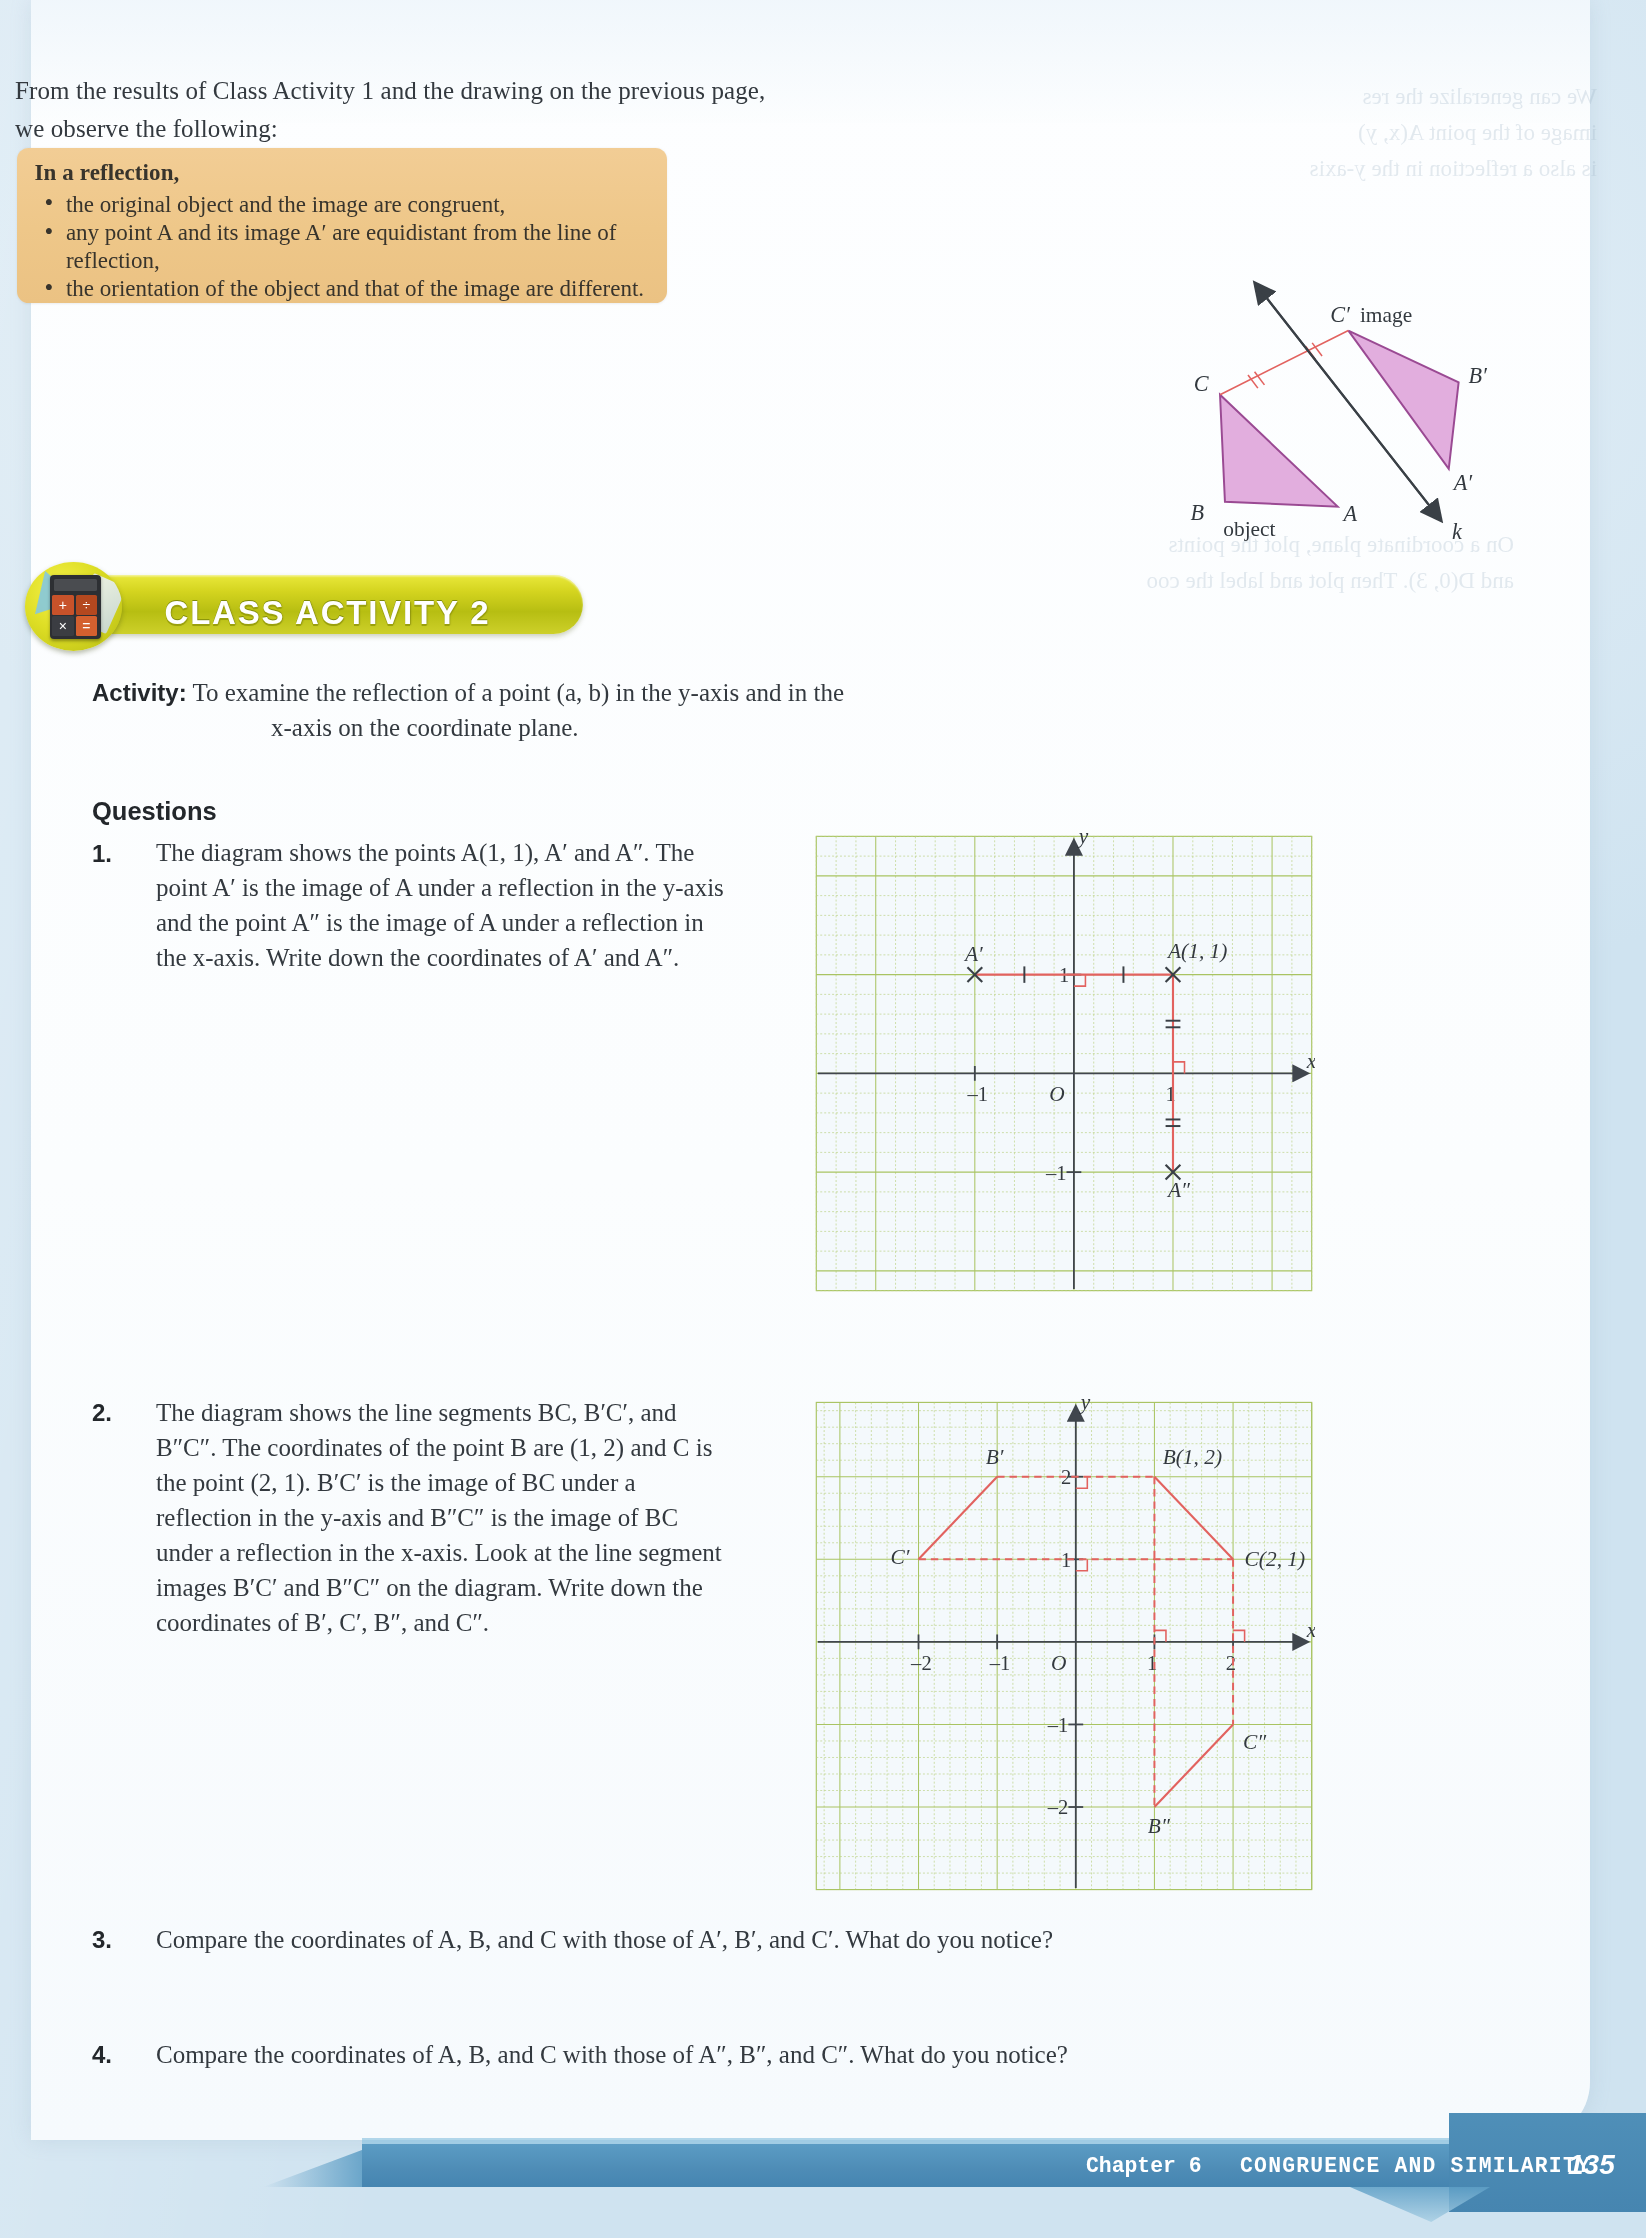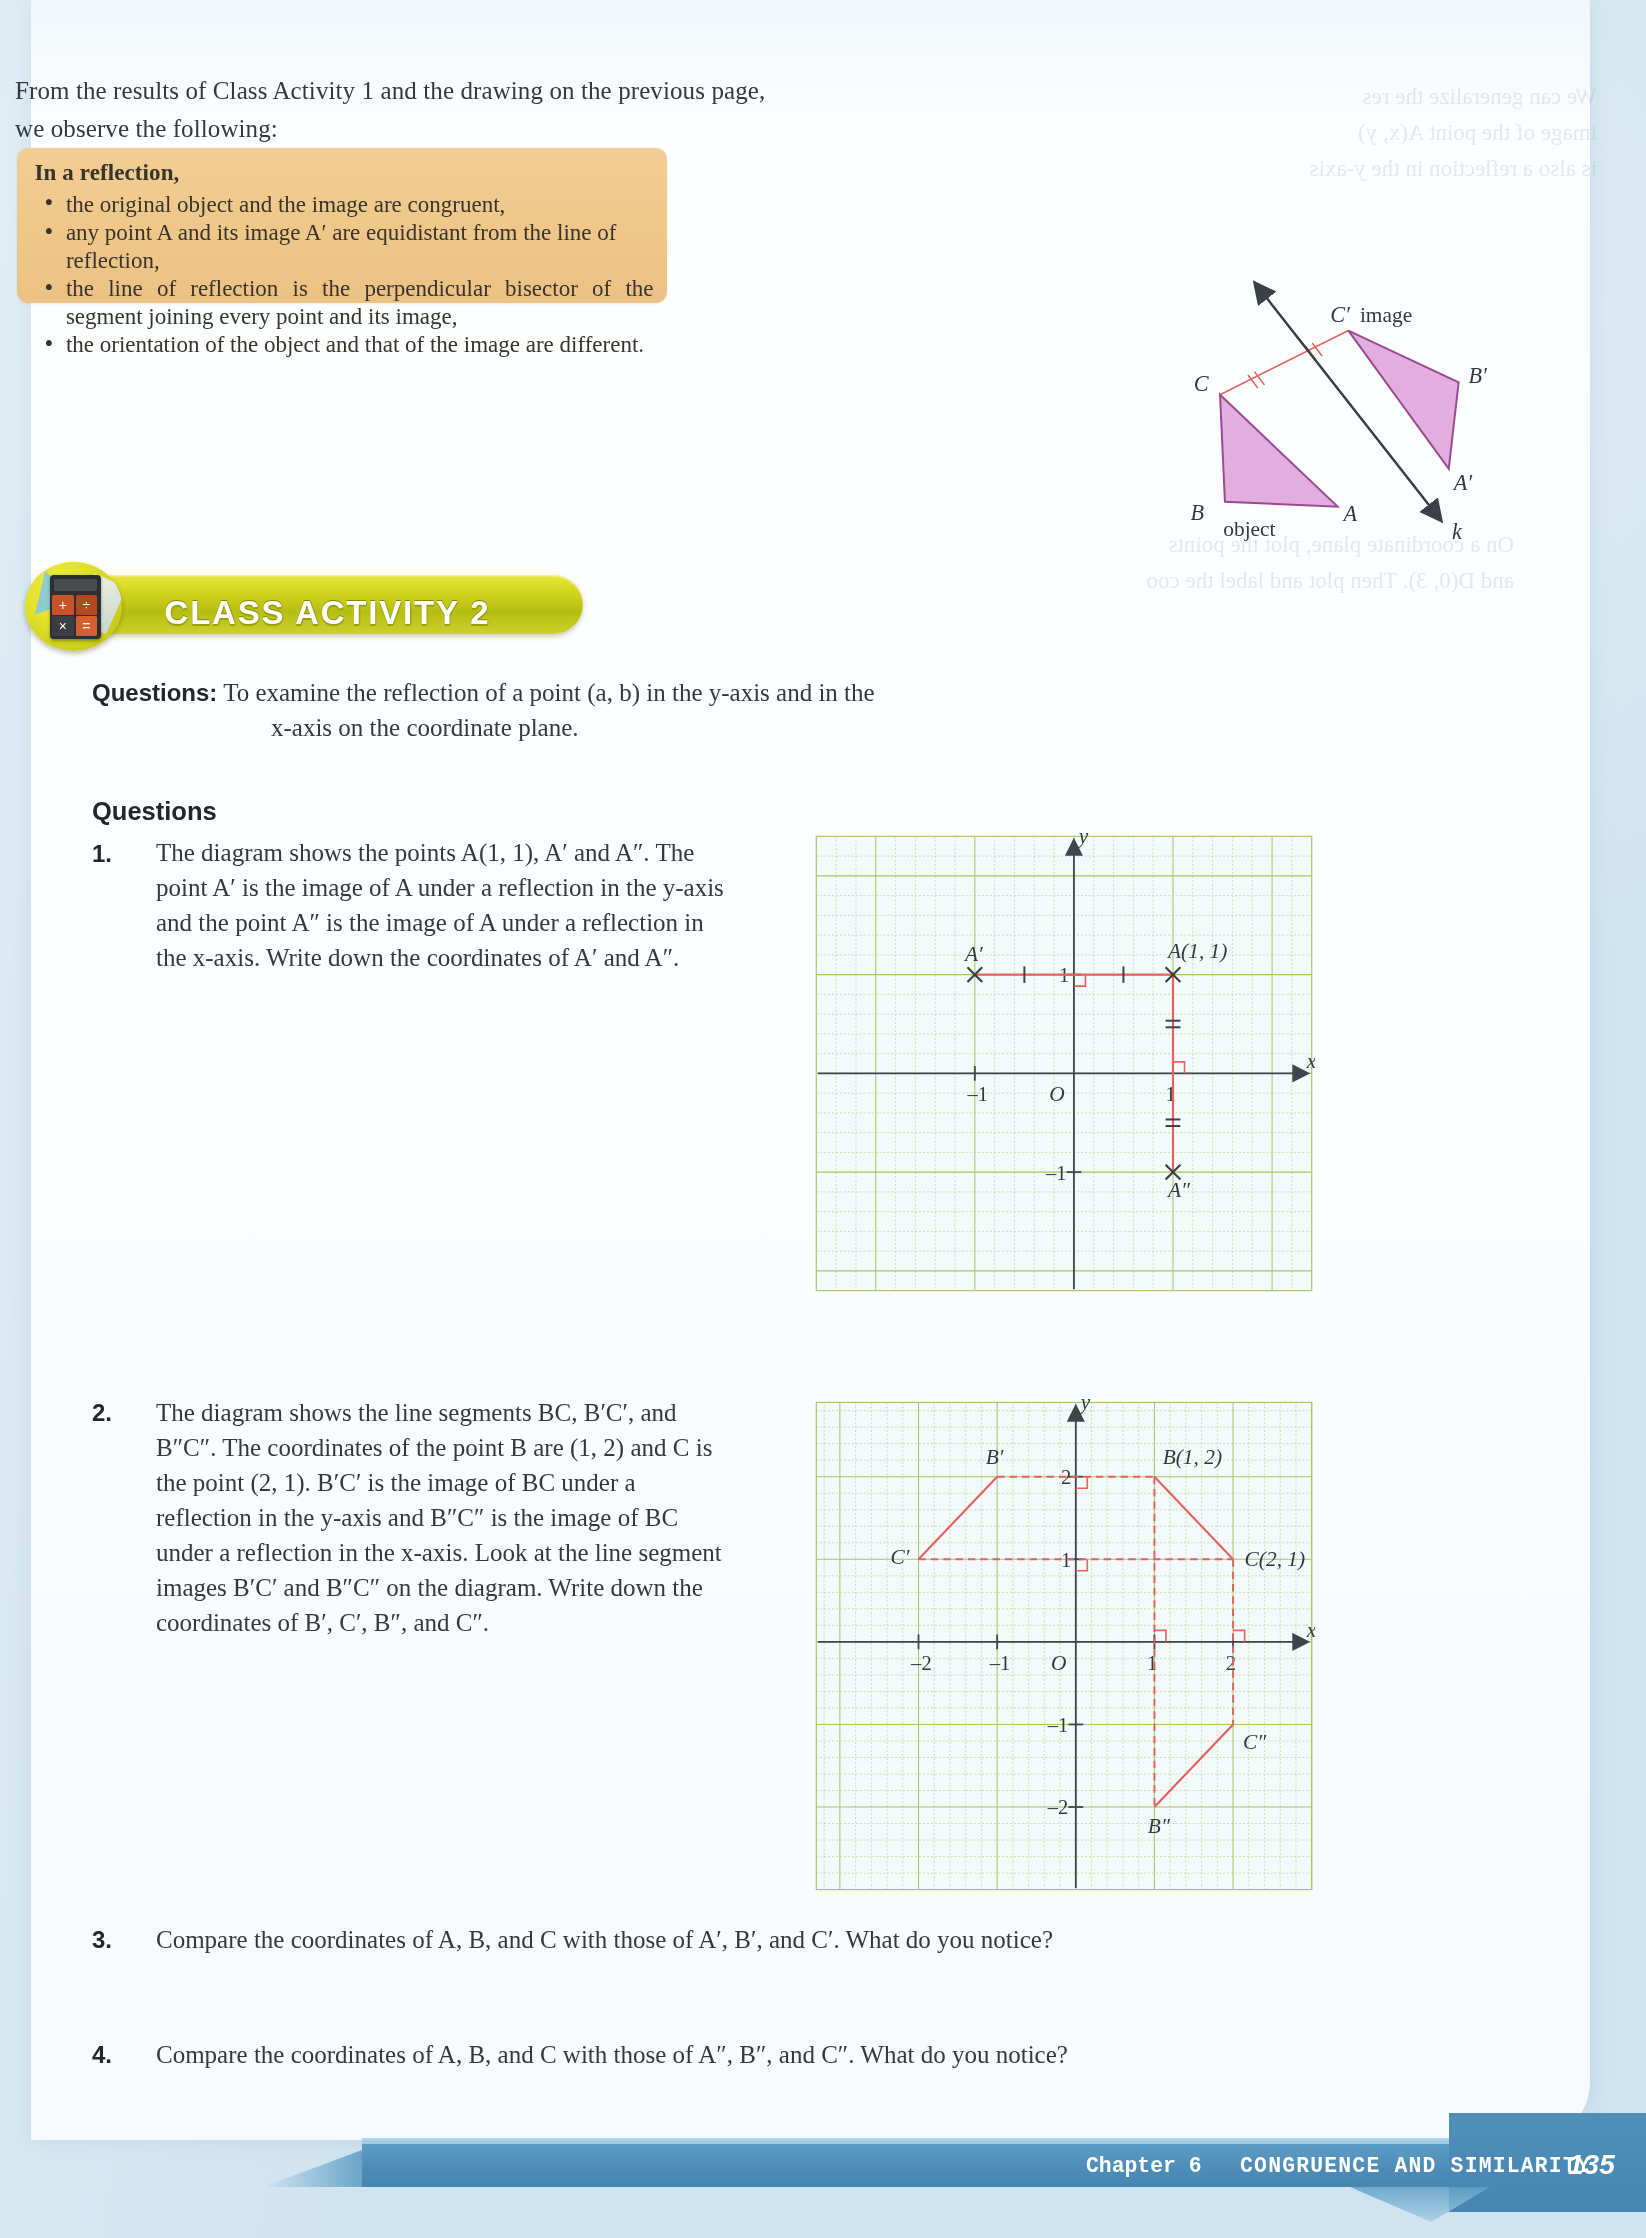--- a/index.html
+++ b/index.html
@@ -230,21 +230,20 @@
 <div id="intro" class="serif">
   <div>From the results of Class Activity 1 and the drawing on the previous page,</div>
   <div>we observe the following:</div>
 </div>
 
 <div id="orange-box">
   <div class="ob-head">In a reflection,</div>
   <ul>
     <li>the original object and the image are congruent,</li>
     <li>any point A and its image A′ are equidistant from the line of reflection,</li>
-    <li class="justify">the line of reflection is the perpendicular bisector of the segment joining every point and its image,</li>
     <li>the orientation of the object and that of the image are different.</li>
   </ul>
 </div>
 
 <div id="tri-diagram">
   <svg width="469" height="313" viewBox="0 0 570 380">
 
     <polygon points="62,200 68,330 205,336" fill="#e2aede" stroke="#9a4a93" stroke-width="2.4"></polygon>
 
     <polygon points="218,122 352,185 340,290" fill="#e2aede" stroke="#9a4a93" stroke-width="2.4"></polygon>
@@ -290,21 +289,21 @@
       <div class="scr"></div>
       <div class="k k1">+</div>
       <div class="k k2">÷</div>
       <div class="k k3">×</div>
       <div class="k k4">=</div>
     </div>
   </div>
 </div>
 
 <div id="objective">
-  <span id="obj-label">Questions:</span>
+  <span id="obj-label">Activity:</span>
   <span>To examine the reflection of a point (a, b) in the y-axis and in the</span>
   <div id="obj-l2">x-axis on the coordinate plane.</div>
 </div>
 
 <div id="questions-head">Questions</div>
 
 <div class="qnum" id="q1-num">1.</div>
 <div class="qbody serif" id="q1-body">The diagram shows the points A(1, 1), A′ and A″. The point A′ is the image of A under a reflection in the y-axis and the point A″ is the image of A under a reflection in the x-axis. Write down the coordinates of A′ and A″.</div>
 
 <div class="qnum" id="q2-num">2.</div>

